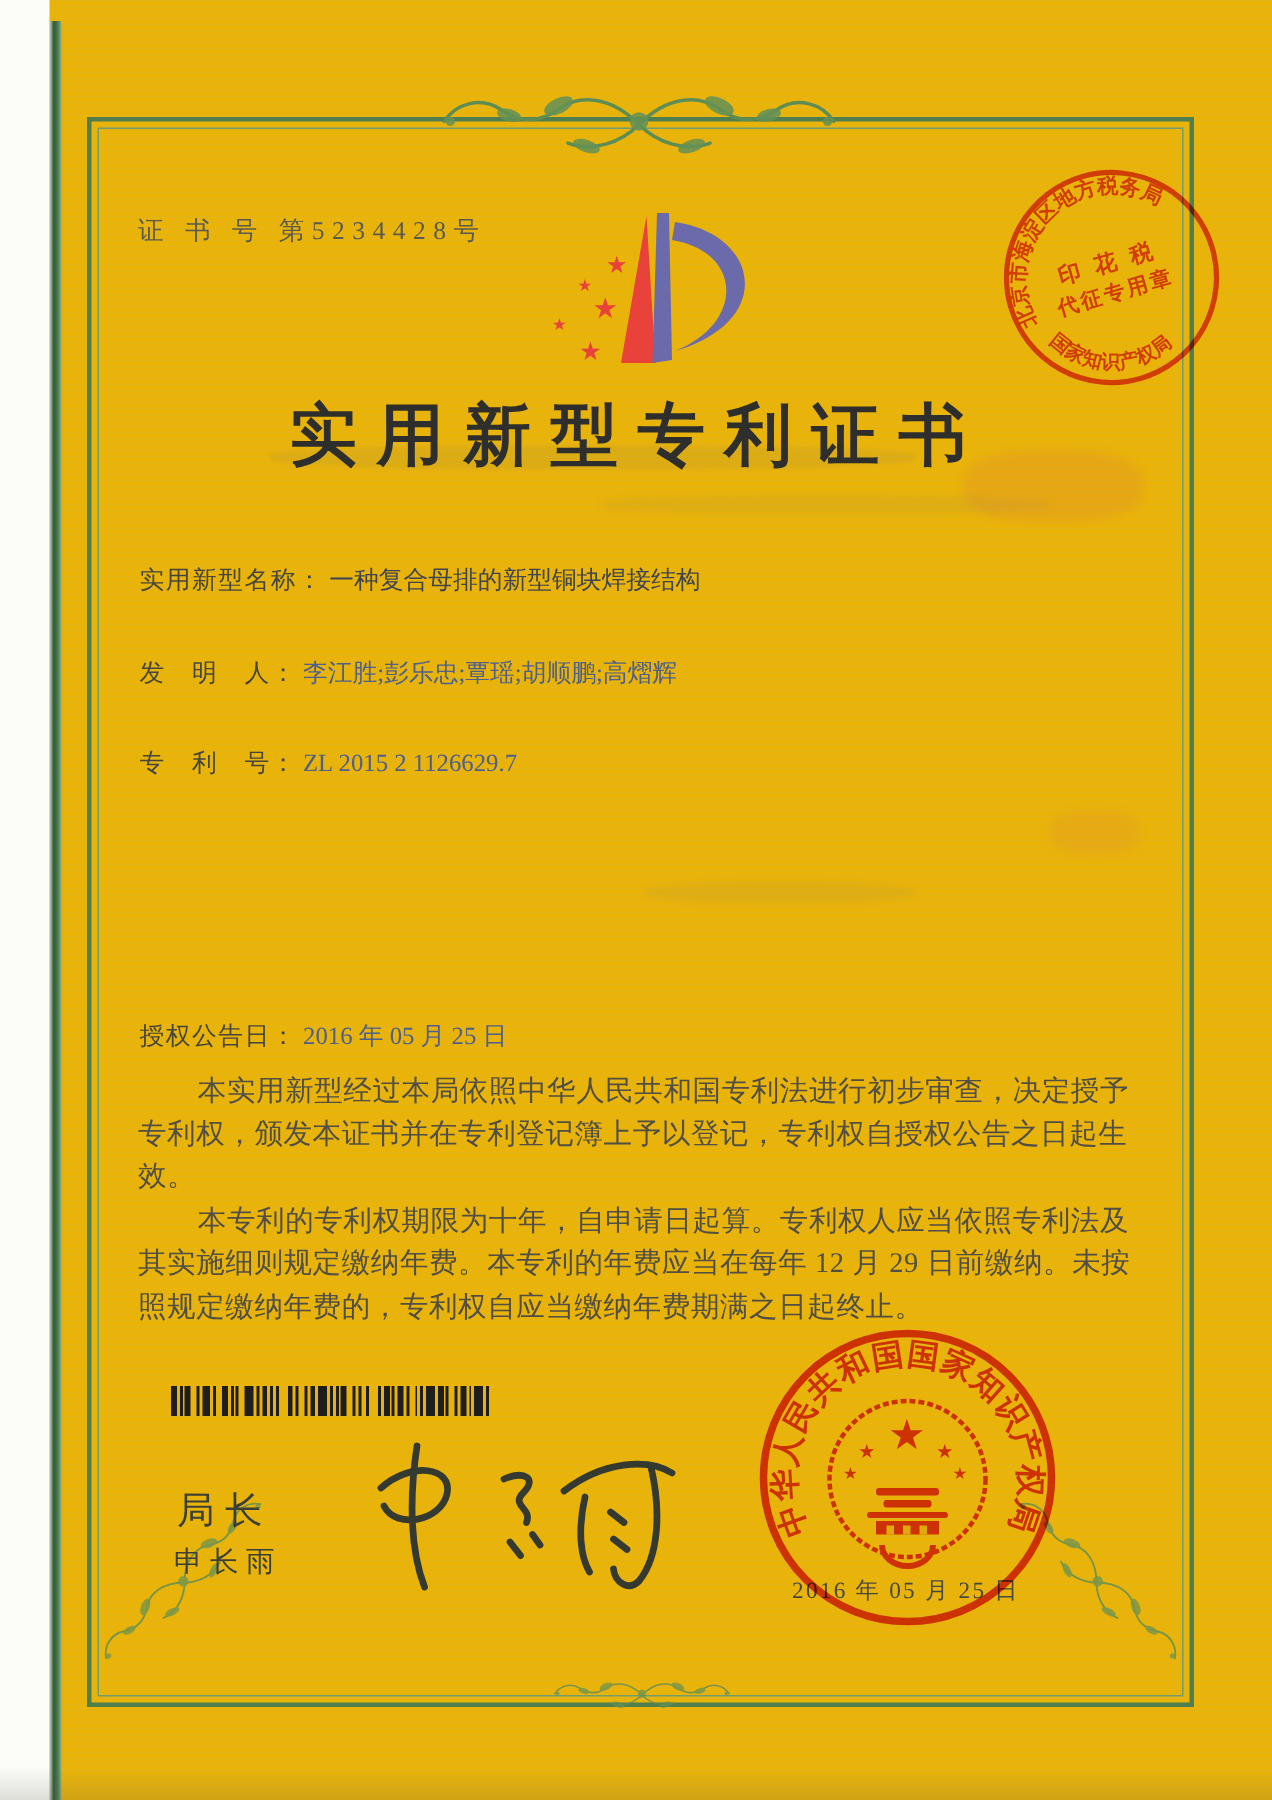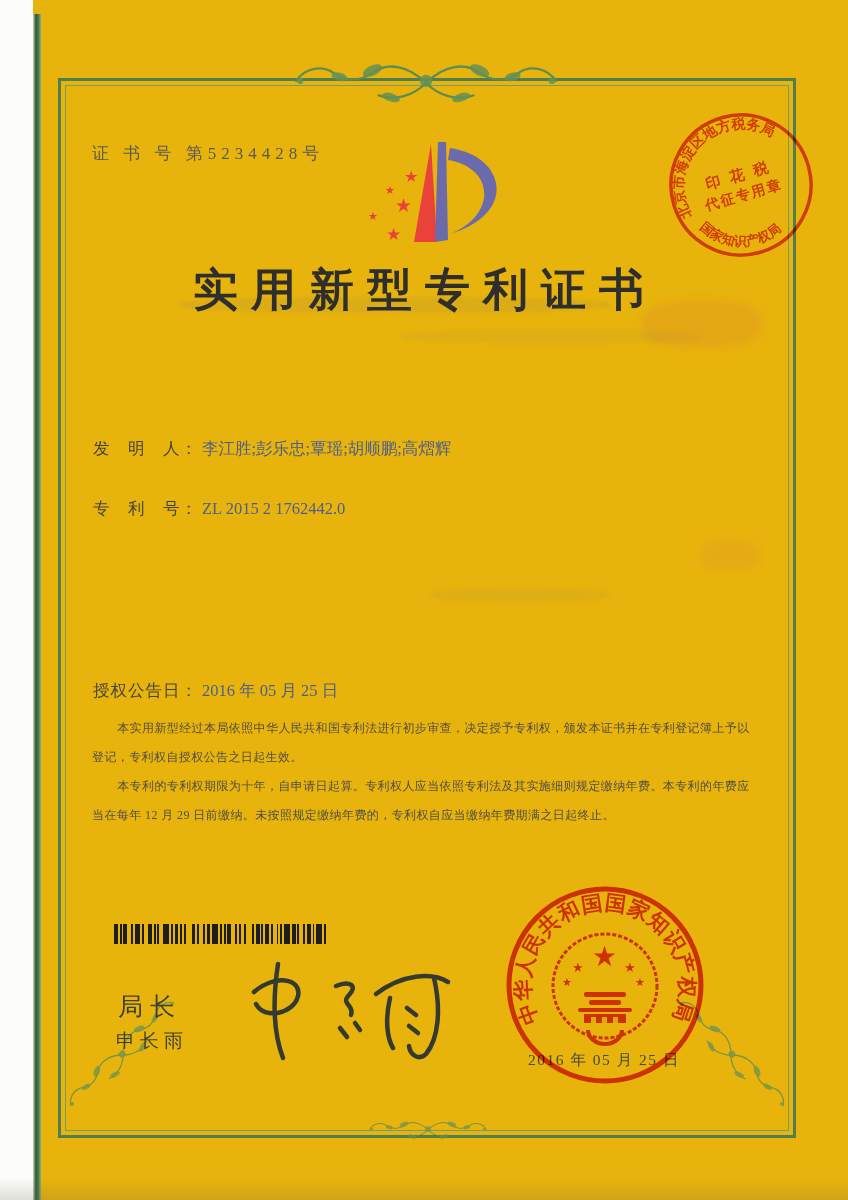--- a/index.html
+++ b/index.html
@@ -30,21 +30,21 @@
   .title{position:absolute;left:95px;top:260px;width:660px;text-align:center;
     font-size:45px;font-weight:700;color:#2e2e2c;letter-spacing:13px;margin:0;}
 
   .field-row{position:absolute;left:93px;width:664px;font-size:16.5px;white-space:nowrap;}
   .field-label{color:#45453e;letter-spacing:1px;}
   .field-value{margin-left:4px;color:#3f4450;}
   .field-row.blue .field-value{color:#4c5f8d;}
   .r0{top:376px}.r1{top:438px}.r2{top:498px}.r3{top:558px}.r4{top:618px}.r5{top:680px}
 
   .paras{position:absolute;left:92px;top:714px;width:666px;}
-  .paras p{margin:0 0 1px;font-size:12px;line-height:28.5px;color:#504e45;
+  .paras p{margin:0 0 1px;font-size:19px;line-height:28.5px;color:#504e45;
     text-indent:2.1em;letter-spacing:.4px;}
 
   .barcode{position:absolute;left:114px;top:924px;width:216px;height:20px;
     display:flex;align-items:stretch;}
   .barcode i{display:block;height:100%;}
 
   .officer-title{position:absolute;left:118px;top:990px;font-size:25px;
     letter-spacing:7px;color:#3b4036;font-family:"Liberation Sans","DejaVu Sans",sans-serif;}
   .officer-name{position:absolute;left:116px;top:1028px;font-size:19px;
     letter-spacing:5px;color:#3b4036;font-family:"Liberation Sans","DejaVu Sans",sans-serif;}
@@ -123,25 +123,28 @@
       <text x="66" y="46" font-size="16">★</text>
       <text x="47" y="58" font-size="11">★</text>
       <text x="57" y="76" font-size="19">★</text>
       <text x="30" y="84" font-size="11">★</text>
       <text x="48" y="104" font-size="17">★</text>
     </g>
   </svg>
 
   <h1 class="title">实用新型专利证书</h1>
 
+  <div class="field-row r0">
+    <span class="field-label">实用新型名称：</span><span class="field-value">一种复合母排的新型铜块焊接结构</span>
+  </div>
   <div class="field-row r1 blue">
     <span class="field-label">发　明　人：</span><span class="field-value">李江胜;彭乐忠;覃瑶;胡顺鹏;高熠辉</span>
   </div>
   <div class="field-row r2 blue">
-    <span class="field-label">专　利　号：</span><span class="field-value">ZL 2015 2 1762442.0</span>
+    <span class="field-label">专　利　号：</span><span class="field-value">ZL 2015 2 1126629.7</span>
   </div>
   <div class="field-row r5 blue">
     <span class="field-label">授权公告日：</span><span class="field-value">2016 年 05 月 25 日</span>
   </div>
 
   <div class="paras">
     <p>本实用新型经过本局依照中华人民共和国专利法进行初步审查，决定授予专利权，颁发本证书并在专利登记簿上予以登记，专利权自授权公告之日起生效。</p>
     <p>本专利的专利权期限为十年，自申请日起算。专利权人应当依照专利法及其实施细则规定缴纳年费。本专利的年费应当在每年 12 月 29 日前缴纳。未按照规定缴纳年费的，专利权自应当缴纳年费期满之日起终止。</p>
   </div>
 

